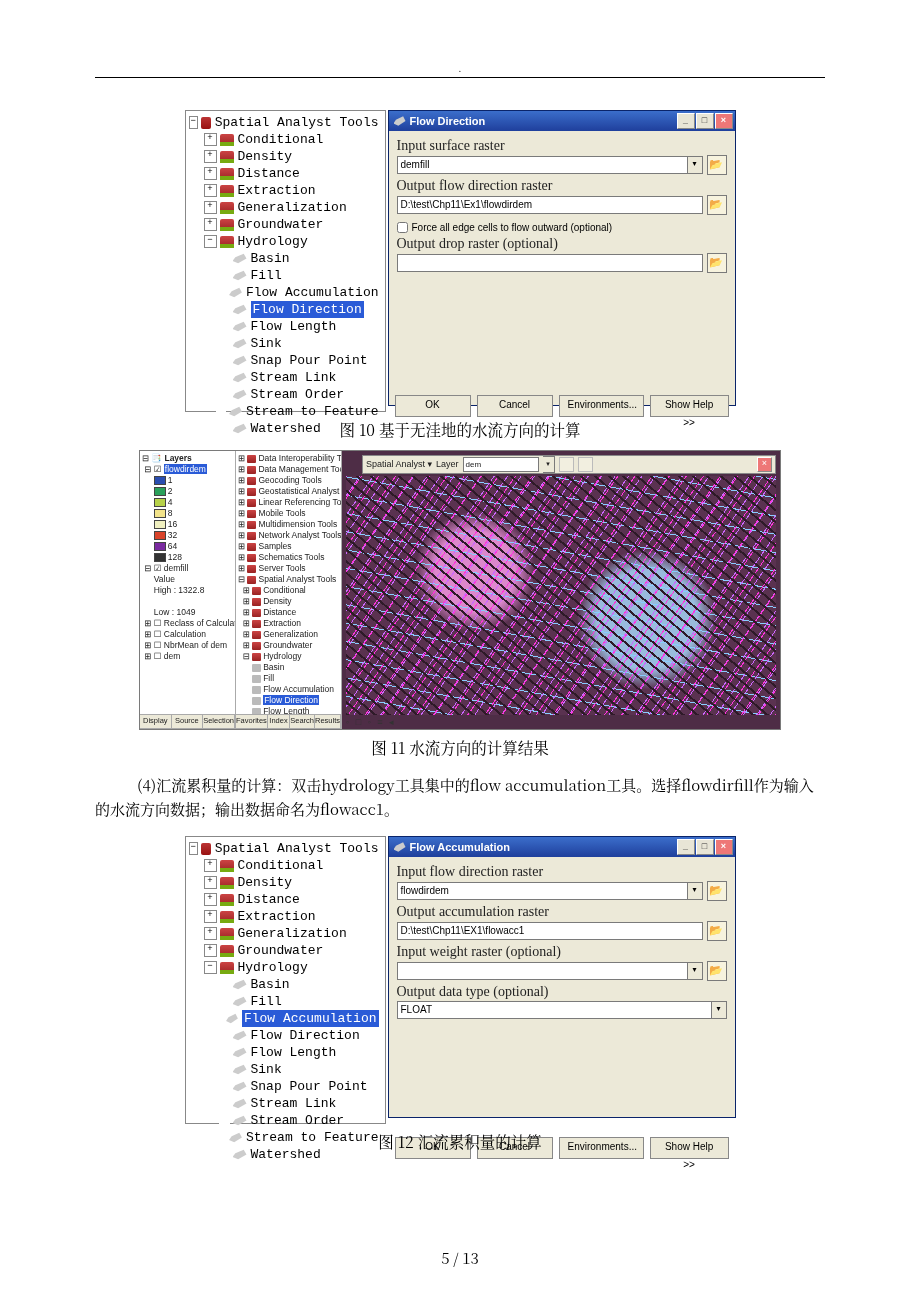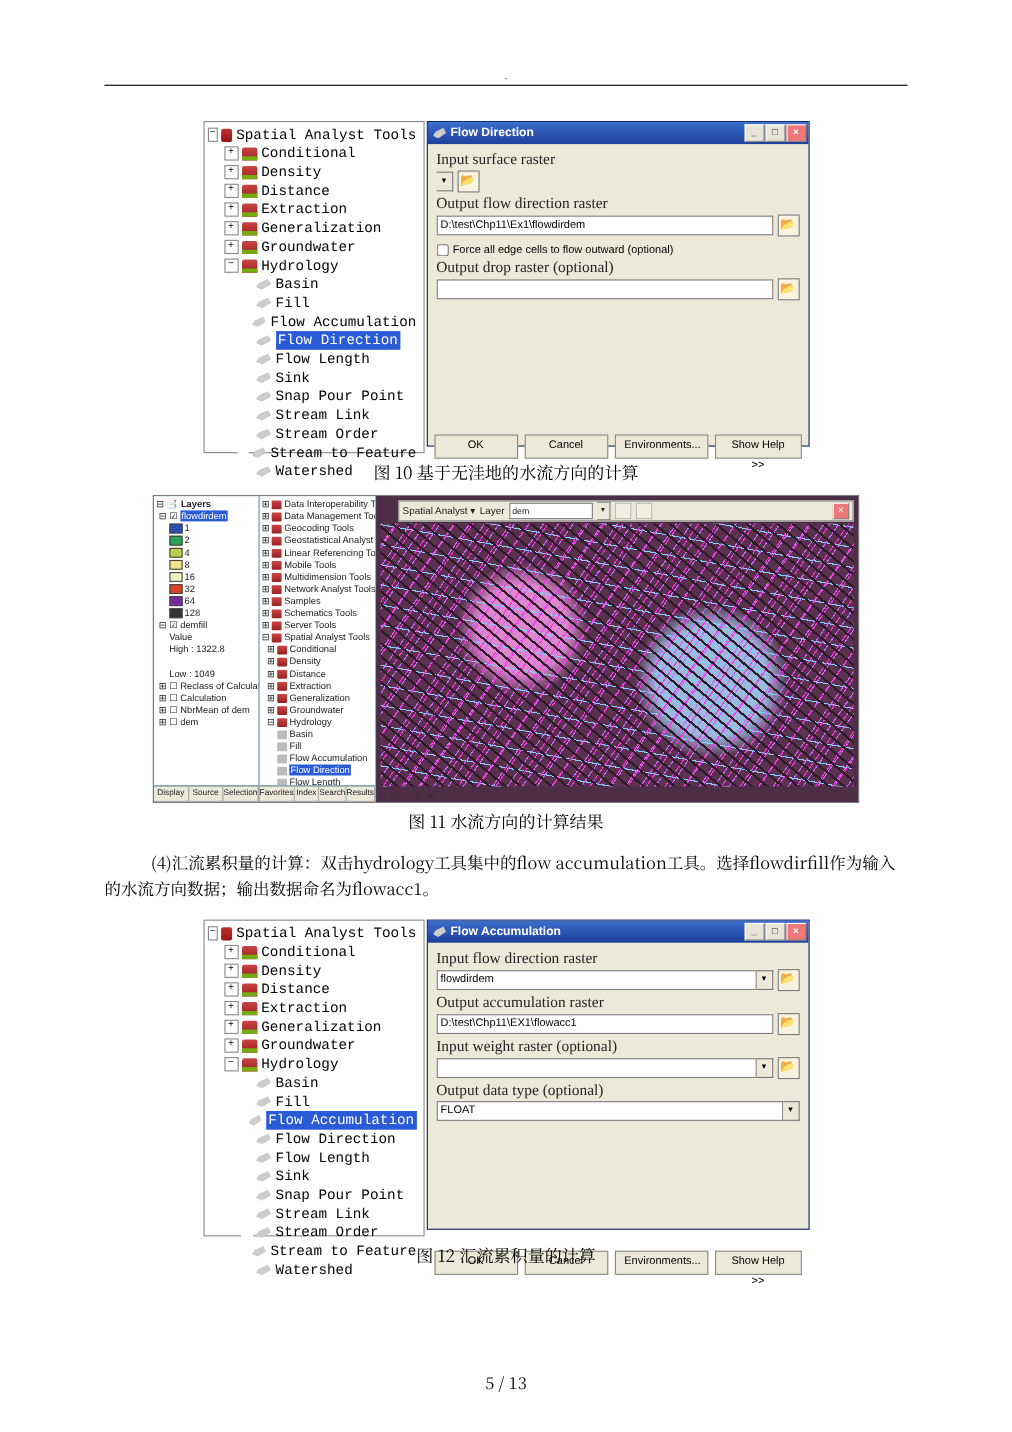--- a/index.html
+++ b/index.html
@@ -47,21 +47,21 @@
   .fld  { flex:1; height:16px; border:1px solid #7a7a7a; background:#fff; padding:0 3px; line-height:16px; font-size:10px; overflow:hidden; white-space:nowrap; }
   .drop { width:14px;height:16px;border:1px solid #7a7a7a;border-left:0;background:#ece9d8;font-size:8px;text-align:center;line-height:14px; }
   .bbtn { width:18px;height:18px;margin-left:4px;border:1px solid #7a7a7a;background:#f7f3de;font-size:11px;text-align:center;line-height:16px; }
   .chk  { margin:7px 0 3px; display:flex; align-items:center; gap:4px; font-size:10px; }
   .chk input{width:11px;height:11px;margin:0;}
   .dfill{ } .dsp10{height:116px}.dsp12{height:112px}
   .bbar { display:flex; justify-content:flex-end; gap:6px; padding:6px 6px 4px;align-items:center; }
   .btn  { height:20px; min-width:58px; padding:0 8px; border:1px solid #888; background:#ece9d8; font-size:10px; line-height:18px; text-align:center; }
 
   
-  .f11 { width:640px; height:278px; border:1px solid #7a7a7a; display:flex; font-family:Tahoma,Arial,sans-serif; font-size:8.5px; line-height:11px; color:#222; background:#0369a1; margin:10px auto 0;}
+  .f11 { width:640px; height:278px; border:1px solid #7a7a7a; display:flex; font-family:Tahoma,Arial,sans-serif; font-size:8.5px; line-height:11px; color:#222; background:#15803d; margin:10px auto 0;}
   .f11-toc { width:95px; border-right:1px solid #aaa; display:flex; flex-direction:column; }
   .f11-tbx { width:105px; border-right:1px solid #aaa; display:flex; flex-direction:column; }
   .f11-map { flex:1; position:relative; background:#4e2d46; }
   .toc-body,.tbx-body { flex:1; overflow:hidden; padding:2px 2px; background:#fff; }
   .toc-tabs,.tbx-tabs { height:14px; border-top:1px solid #aaa; display:flex; }
   .ttab { flex:1; border:1px solid #aaa; border-top:0; border-left:0; background:#ece9d8; font-size:7.5px; text-align:center; line-height:12px; }
   .ln { white-space:pre; }
   .sw { display:inline-block; width:10px; height:7px; margin-right:2px; border:1px solid #444; vertical-align:middle; }
   .tinysel { background:#2a5bd7; color:#fff; padding:0 1px; }
   .ti { display:inline-block; width:9px;height:8px;background:linear-gradient(#c44,#922);border-radius:1px;vertical-align:middle;margin-right:2px; }
@@ -124,20 +124,21 @@
           <span class="tbar-ico"></span>
           <span>Flow Direction</span>
           <span class="tbar-sp"></span>
           <span class="wbtn">_</span>
           <span class="wbtn">□</span>
           <span class="wbtn closeb">×</span>
         </div>
         <div class="dbody">
           <div class="flab">Input surface raster</div>
           <div class="frow">
+            <div class="fld">demfill</div>
             <div class="drop">▾</div>
             <div class="bbtn">📂</div>
           </div>
           <div class="flab">Output flow direction raster</div>
           <div class="frow">
             <div class="fld">D:\test\Chp11\Ex1\flowdirdem</div>
             <div class="bbtn">📂</div>
           </div>
           <label class="chk">
             <input type="checkbox" style="">

